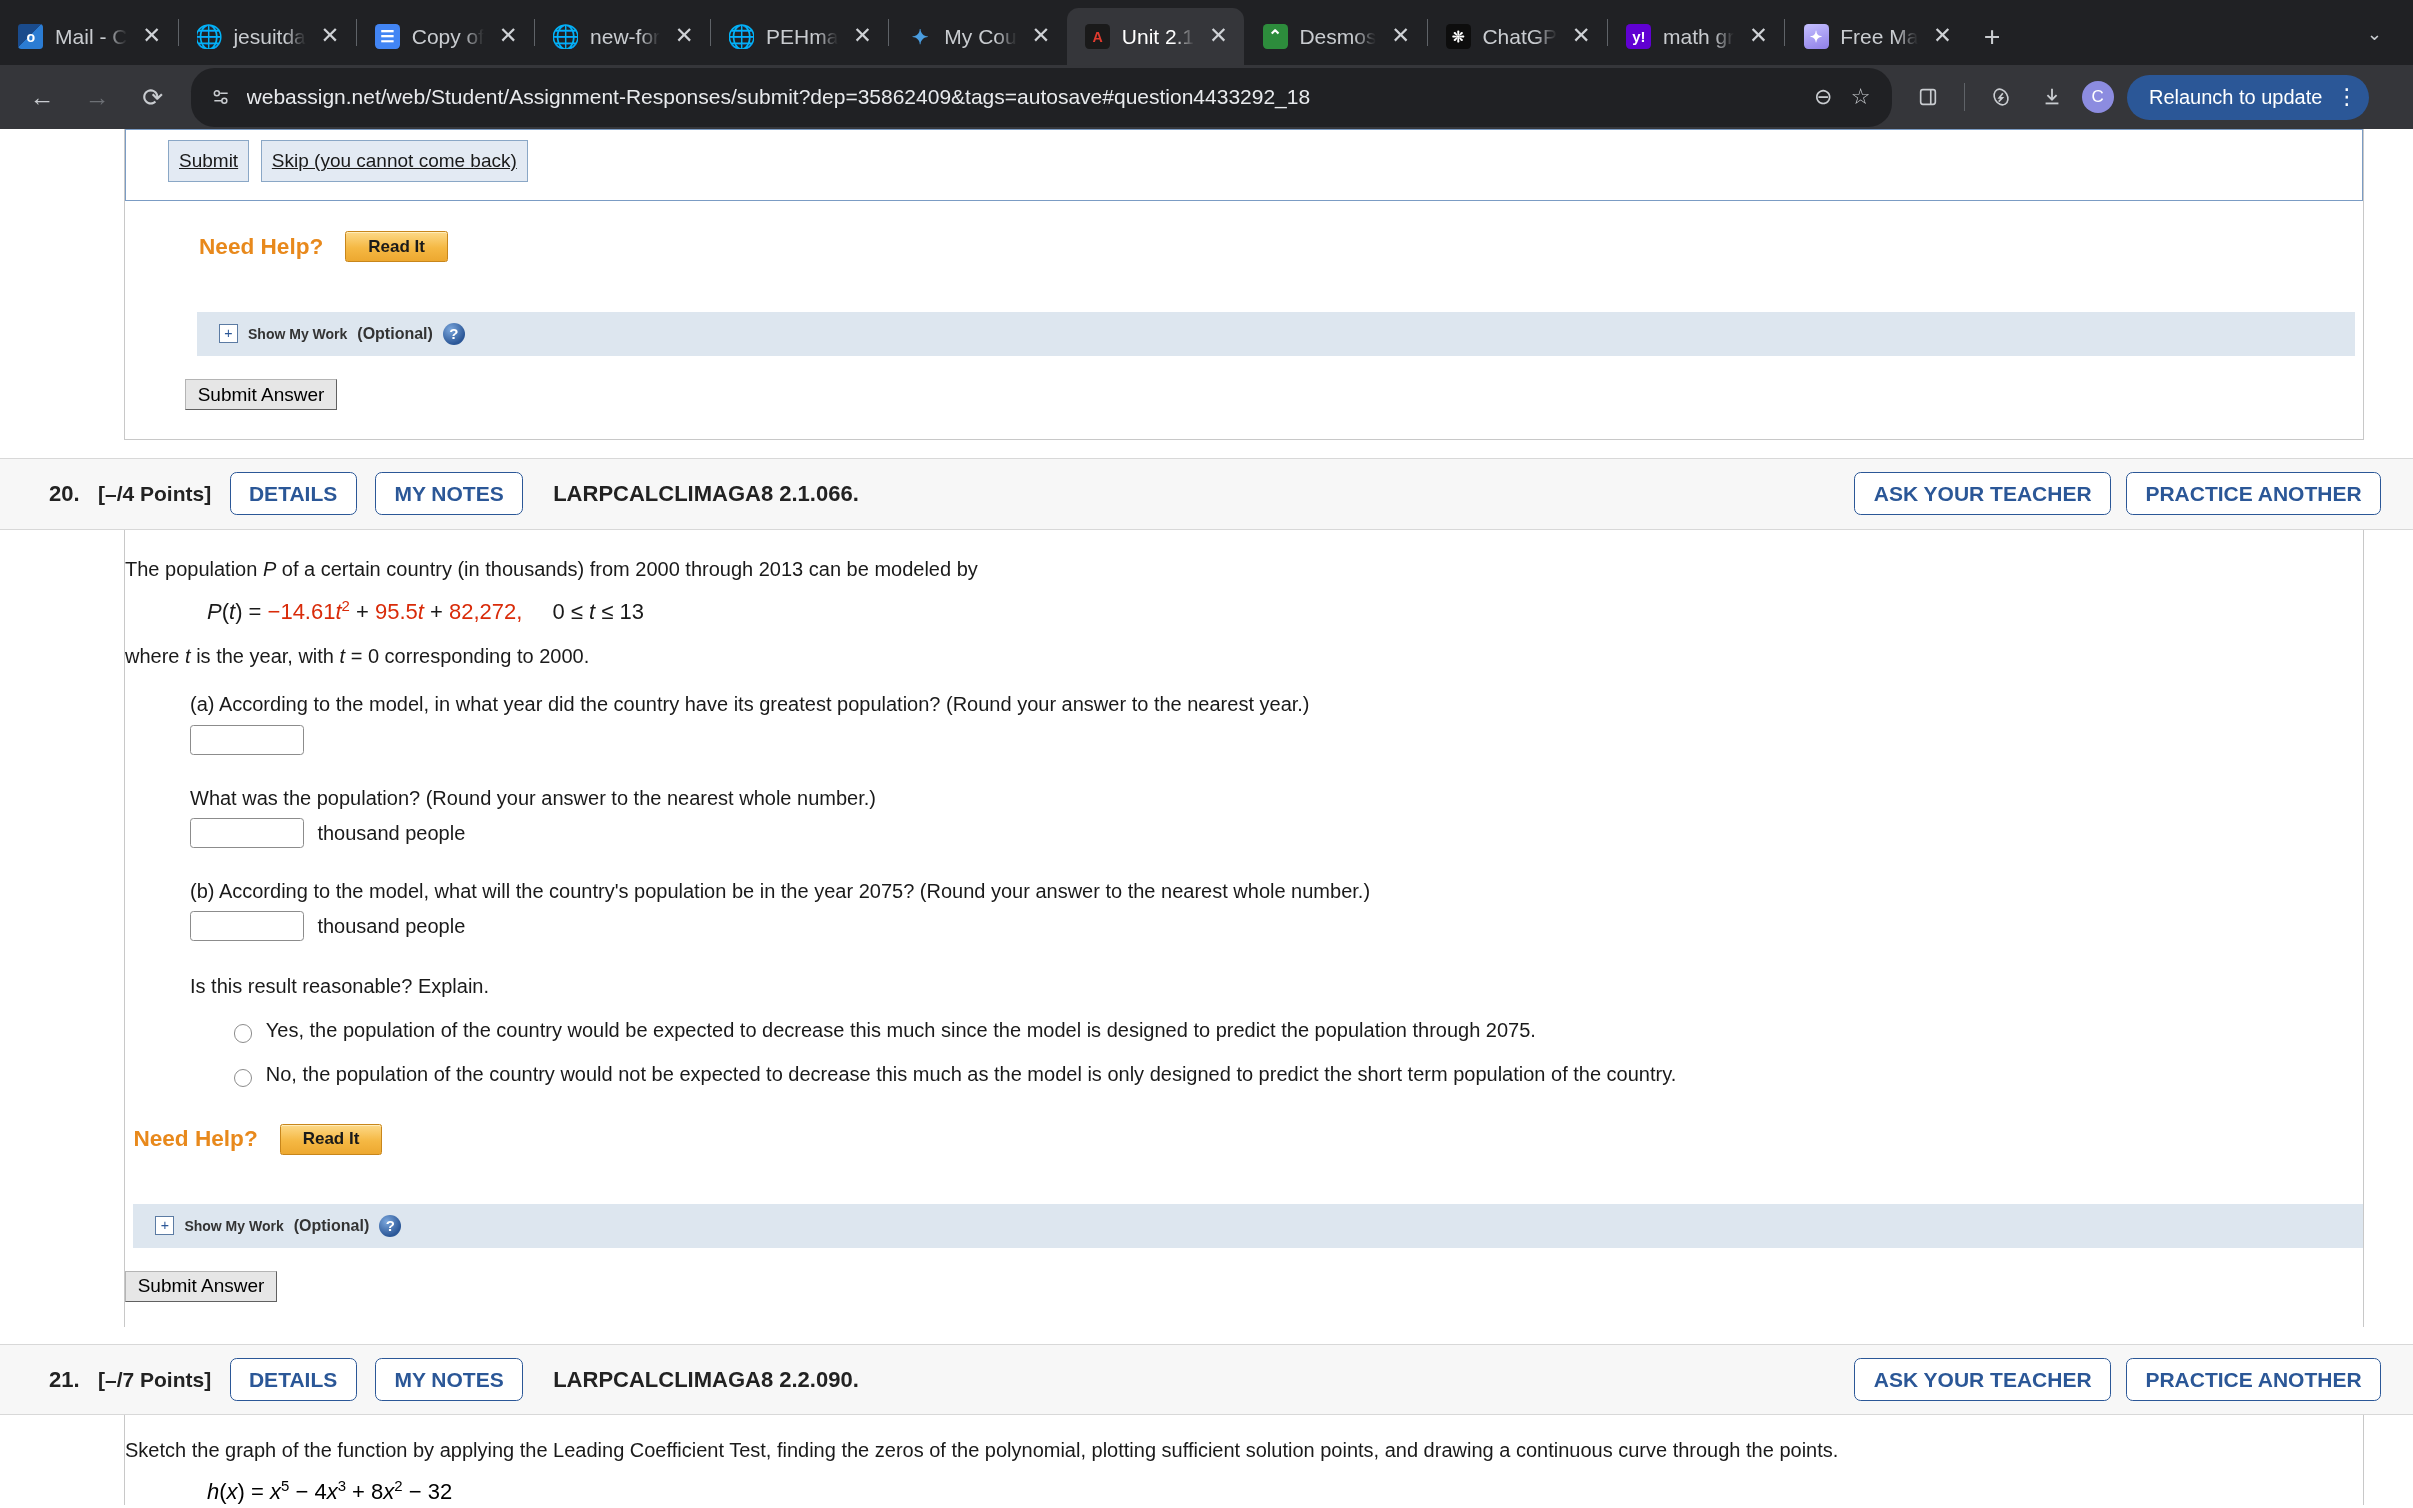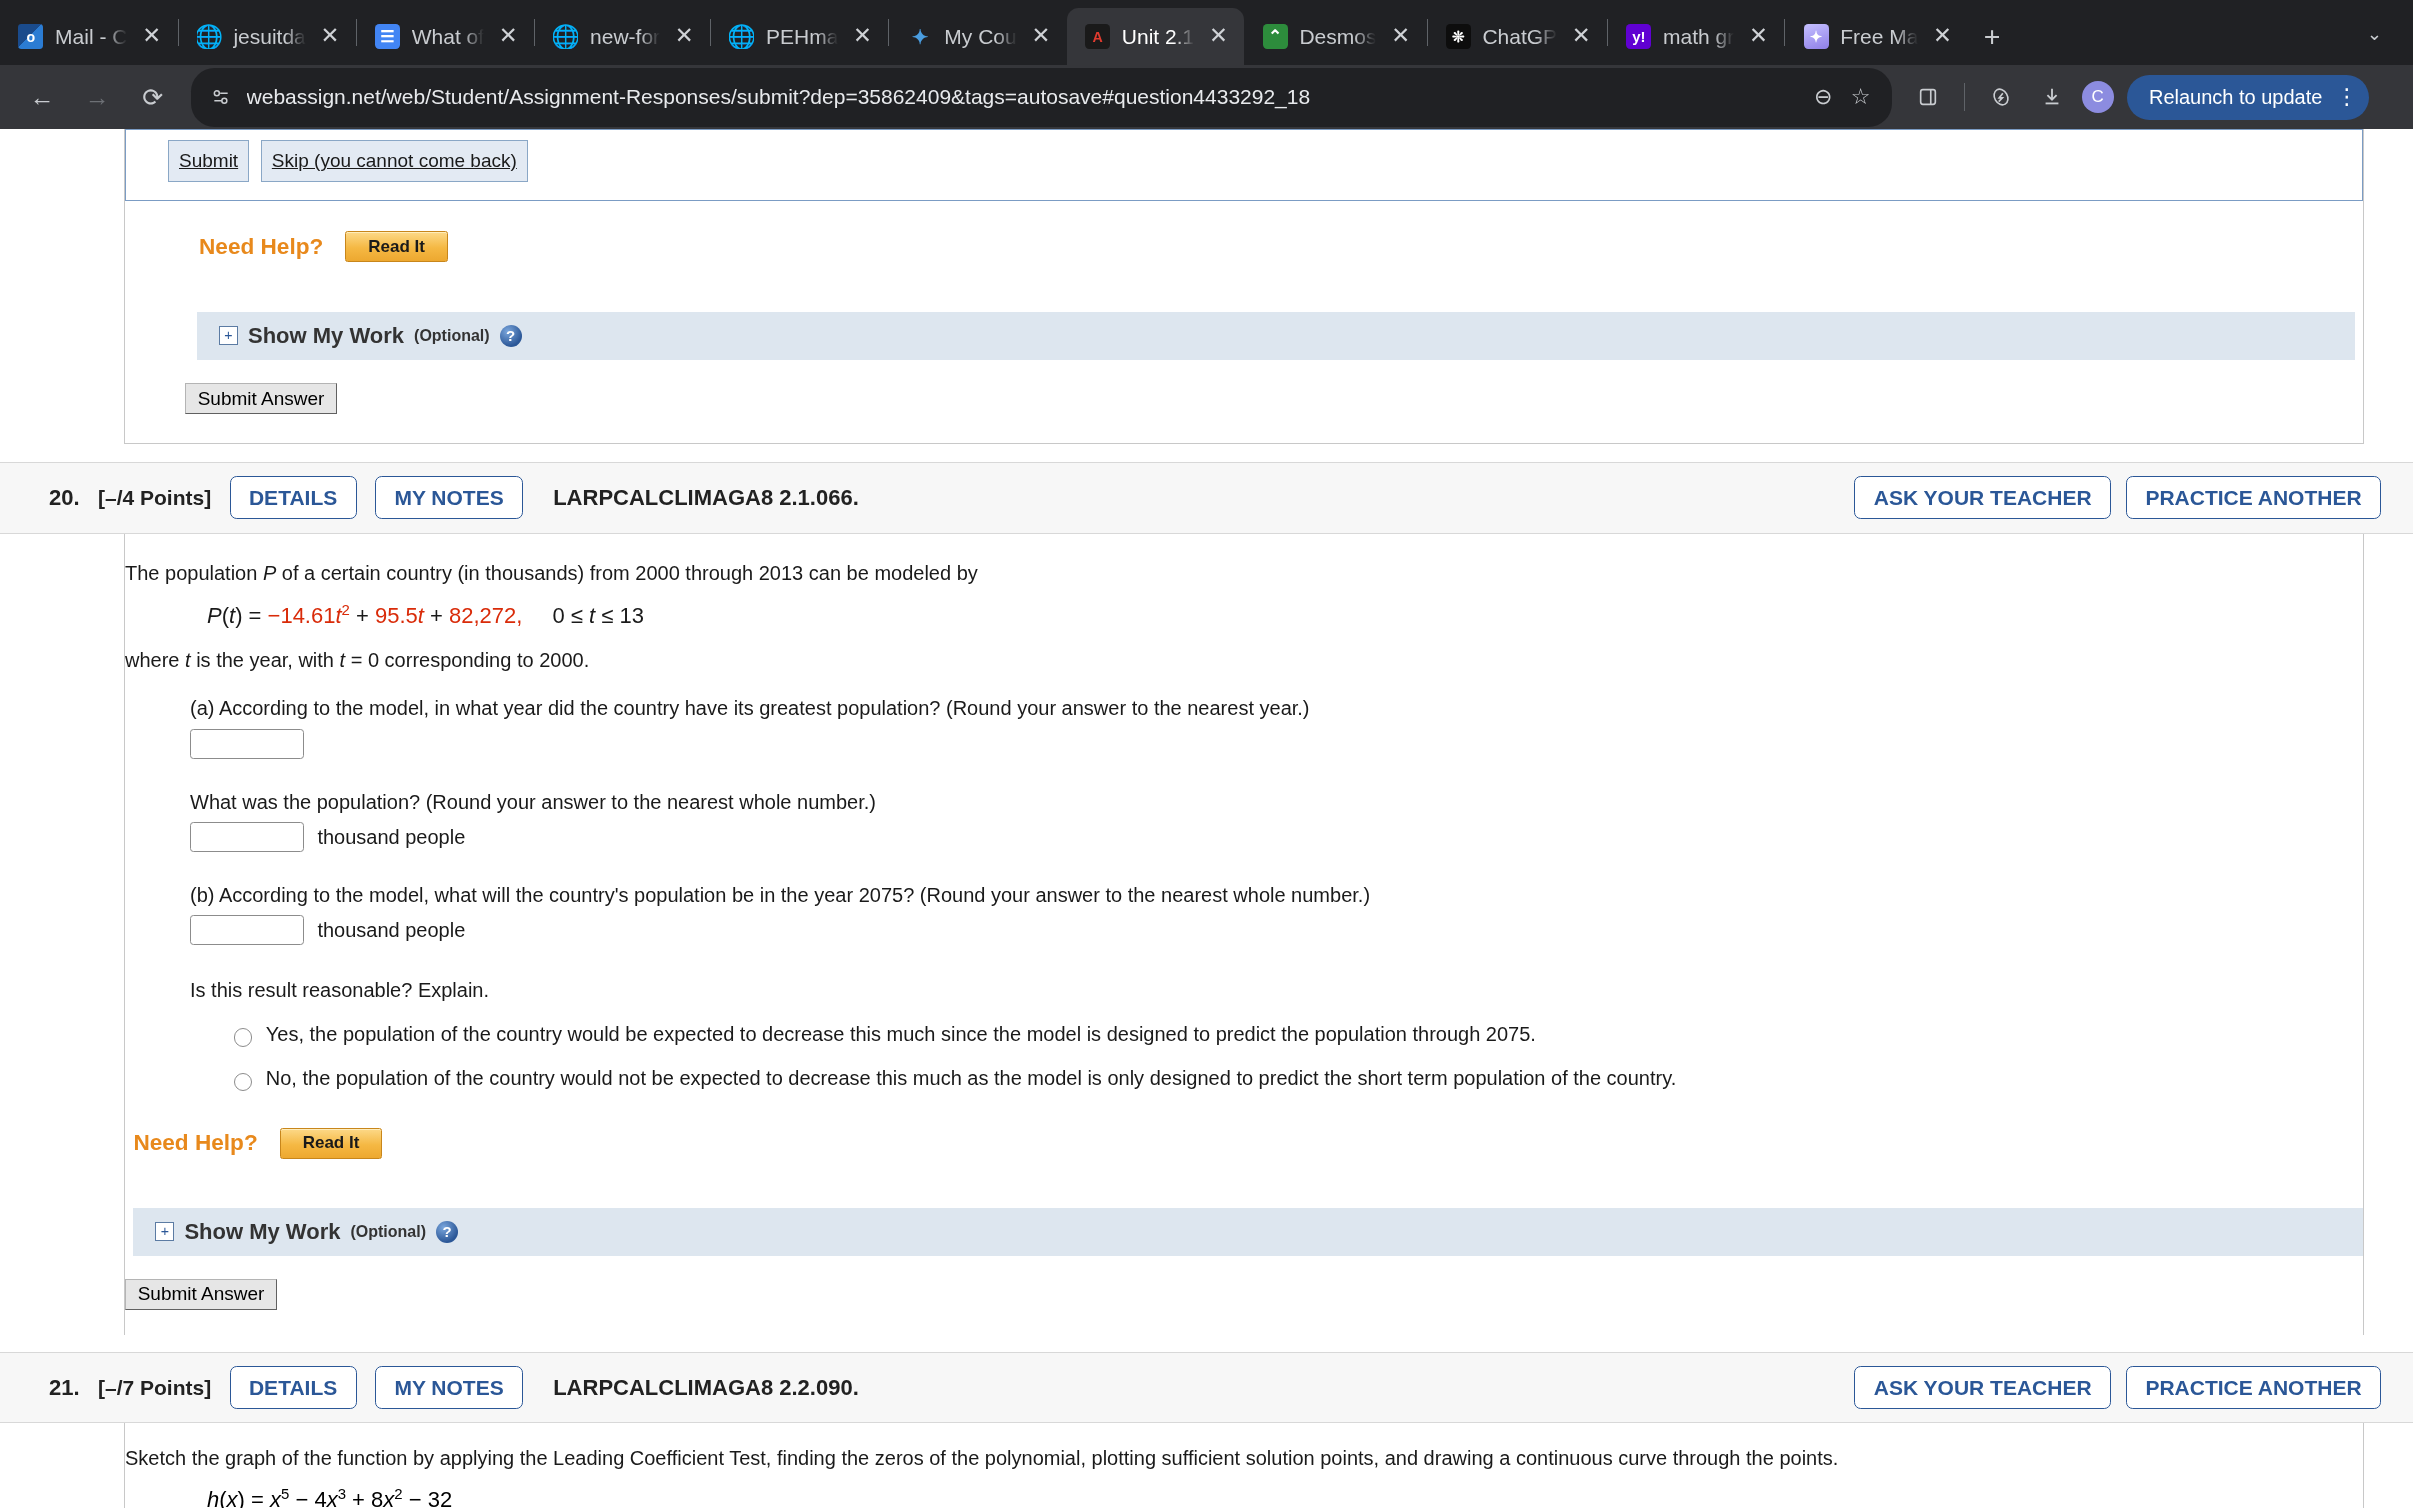--- a/index.html
+++ b/index.html
@@ -172,21 +172,21 @@
     background:#dde6ef;
     margin: 50px 8.4px 0 72px;
     padding: 11px 0 11px 22px;
     display:flex; align-items:center; gap:10px;
   }
   .smw-plus {
     width:19px;height:19px;border:0.8px solid #5b7ba3;color:#2b5797;
     font-size:14.2px;line-height:17px;text-align:center;background:#fff;
     font-family:"Liberation Sans",sans-serif;
   }
-  .smw-title { font-size:22px; font-weight:bold; color:#333; }
+  .smw-title { font-size:14px; font-weight:bold; color:#333; }
   .smw-opt { font-size:16px; font-weight:bold; color:#333; }
   .help-circle {
     width:22px;height:22px;border-radius:50%;
     background: radial-gradient(circle at 35% 30%, #7ba7dd, #2b5797 70%);
     color:#fff;font-size:15px;font-weight:bold;
     display:flex;align-items:center;justify-content:center;
   }
 
   .submit-answer-row {
     margin: 23.5px 0 0 60px;
@@ -269,21 +269,21 @@
 
     <div class="tab">
       <span class="favicon fav-globe">🌐</span>
       <span class="tab-title">jesuitda</span>
       <span class="tab-close">✕</span>
     </div>
     <div class="tab-sep"></div>
 
     <div class="tab">
       <span class="favicon fav-docs">☰</span>
-      <span class="tab-title">What of</span>
+      <span class="tab-title">Copy of</span>
       <span class="tab-close">✕</span>
     </div>
     <div class="tab-sep"></div>
 
     <div class="tab">
       <span class="favicon fav-globe">🌐</span>
       <span class="tab-title">new-for</span>
       <span class="tab-close">✕</span>
     </div>
     <div class="tab-sep"></div>

